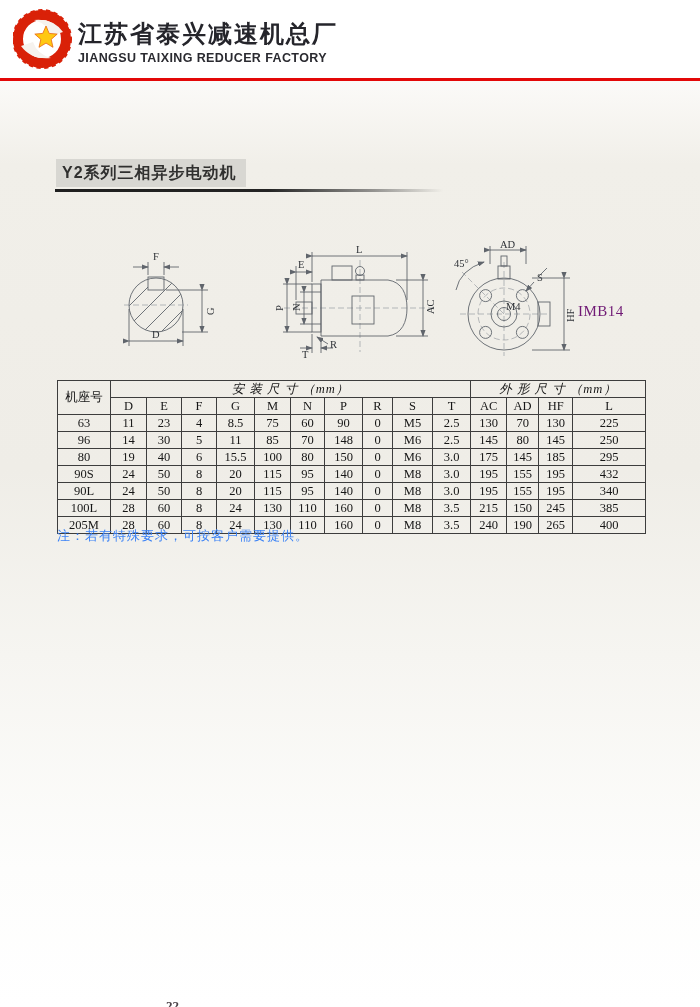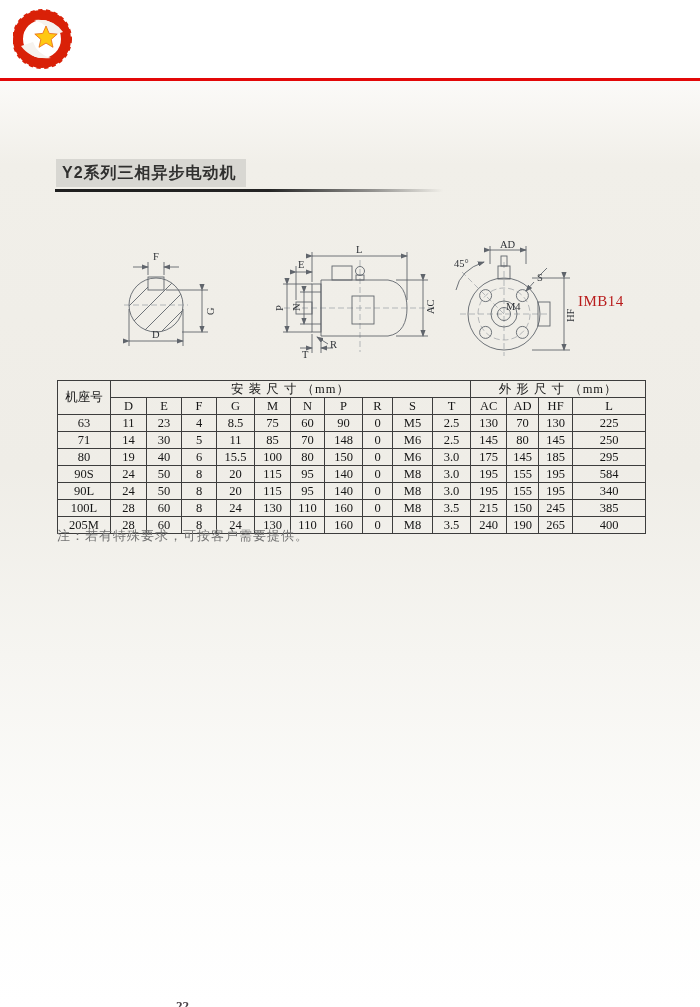--- a/index.html
+++ b/index.html
@@ -16,52 +16,56 @@
   .red-rule{position:absolute;left:0;top:78px;width:700px;height:3px;background:#e30808;}
   
   .scan{position:absolute;left:0;top:81px;width:700px;height:926px;
         background:linear-gradient(180deg,#fbfaf8 0%,#f1efe9 9%,#efede7 42%,#f6f5f1 62%,#fdfdfc 85%,#ffffff 100%);}
   .sec-title{position:absolute;left:56px;top:159px;display:inline-block;background:#d8d7d2;
              font-family:"Liberation Sans","DejaVu Sans",sans-serif;font-weight:bold;
              font-size:16px;color:#30302f;padding:4px 9px 3px 6px;letter-spacing:1px;text-align:right;}
   .title-rule{position:absolute;left:55px;top:189px;width:388px;height:3px;
               background:linear-gradient(to right,#1f1f1f,#242424 55%,rgba(70,70,70,.55) 82%,rgba(130,130,130,0) 100%);}
   .drawing{position:absolute;}
-  .imb{position:absolute;left:578px;top:293px;font-size:15px;letter-spacing:0.5px;color:#b91c1c;}
+  .imb{position:absolute;left:578px;top:303px;font-size:15px;letter-spacing:0.5px;color:#701a75;}
   
   table.dims{position:absolute;left:57px;top:380px;width:589px;border-collapse:collapse;table-layout:fixed;}
   table.dims th,table.dims td{border:1px solid #3d3d3d;text-align:center;vertical-align:middle;
        padding:0;font-weight:normal;font-size:12.5px;color:#161616;height:16px;line-height:15px;
        background:transparent;overflow:hidden;white-space:nowrap;}
   table.dims thead tr{height:17px;}
-  .grp{font-size:12.5px;letter-spacing:1px;}
+  .grp{font-size:12.5px;letter-spacing:1px;font-style:italic;}
   .colhead{font-weight:bold;font-size:12.5px;}
   .c-framehead{font-size:12px;}
   .c-frame{font-size:12px;}
-  .note{position:absolute;left:57px;top:527px;font-size:13px;color:#737373;letter-spacing:1px;}
-  .page-num{position:absolute;left:176px;top:999px;height:8px;overflow:hidden;
+  .note{position:absolute;left:57px;top:527px;font-size:13px;color:#3b82f6;letter-spacing:1px;}
+  .page-num{position:absolute;left:166px;top:999px;height:8px;overflow:hidden;
             font-size:13px;font-weight:bold;color:#4c4348;line-height:13px;text-align:center;}
   
   .dl{stroke:#60656c;stroke-width:0.9;fill:none;}
   .cl{stroke:#8b9097;stroke-width:0.6;fill:none;stroke-dasharray:6 3;}
   .dtxt{font-family:"Liberation Serif","DejaVu Serif",serif;font-size:10.5px;fill:#2e3237;}
 </style>
 </head>
 <body>
 
 <div id="screen">
 
   <div class="site-header">
     <svg class="logo" viewBox="0 0 60 62">
       <circle cx="29" cy="31" r="24" fill="none" stroke="#d92108" stroke-width="10"></circle>
       <circle cx="29" cy="31" r="27.5" fill="none" stroke="#d92108" stroke-width="5" stroke-dasharray="4 3.4"></circle>
       <path d="M8,38 Q18,52 38,50 Q24,46 20,34 Z" fill="#f6f2ee"></path>
       <path d="M50,24 Q40,10 21,12 Q35,16 38,28 Z" fill="#f6f2ee"></path>
       <path d="M33,18 l3.2,7.4 8,0.7 -6,5.3 1.8,7.9 -7-4.2 -7,4.2 1.8-7.9 -6-5.3 8-0.7 Z" fill="#ffc812" stroke="#e8650c" stroke-width="0.8"></path>
     </svg>
+    <div class="company">
+      <div class="company-zh">江苏省泰兴减速机总厂</div>
+      <div class="company-en">JIANGSU TAIXING REDUCER FACTORY</div>
+    </div>
   </div>
   <div class="red-rule"></div>
 
   <div class="scan"></div>
 
   <span class="sec-title">Y2系列三相异步电动机</span>
   <div class="title-rule"></div>
 
   <svg class="drawing" style="left:86px;top:249px" width="152" height="104" viewBox="0 0 152 104">
     <defs>
@@ -244,21 +248,21 @@
           <td>90</td>
           <td>0</td>
           <td>M5</td>
           <td>2.5</td>
           <td>130</td>
           <td>70</td>
           <td>130</td>
           <td>225</td>
         </tr>
         <tr>
-          <td class="c-frame">71</td>
+          <td class="c-frame">96</td>
           <td>14</td>
           <td>30</td>
           <td>5</td>
           <td>11</td>
           <td>85</td>
           <td>70</td>
           <td>148</td>
           <td>0</td>
           <td>M6</td>
           <td>2.5</td>
@@ -292,21 +296,21 @@
           <td>20</td>
           <td>115</td>
           <td>95</td>
           <td>140</td>
           <td>0</td>
           <td>M8</td>
           <td>3.0</td>
           <td>195</td>
           <td>155</td>
           <td>195</td>
-          <td>584</td>
+          <td>432</td>
         </tr>
         <tr>
           <td class="c-frame">90L</td>
           <td>24</td>
           <td>50</td>
           <td>8</td>
           <td>20</td>
           <td>115</td>
           <td>95</td>
           <td>140</td>

